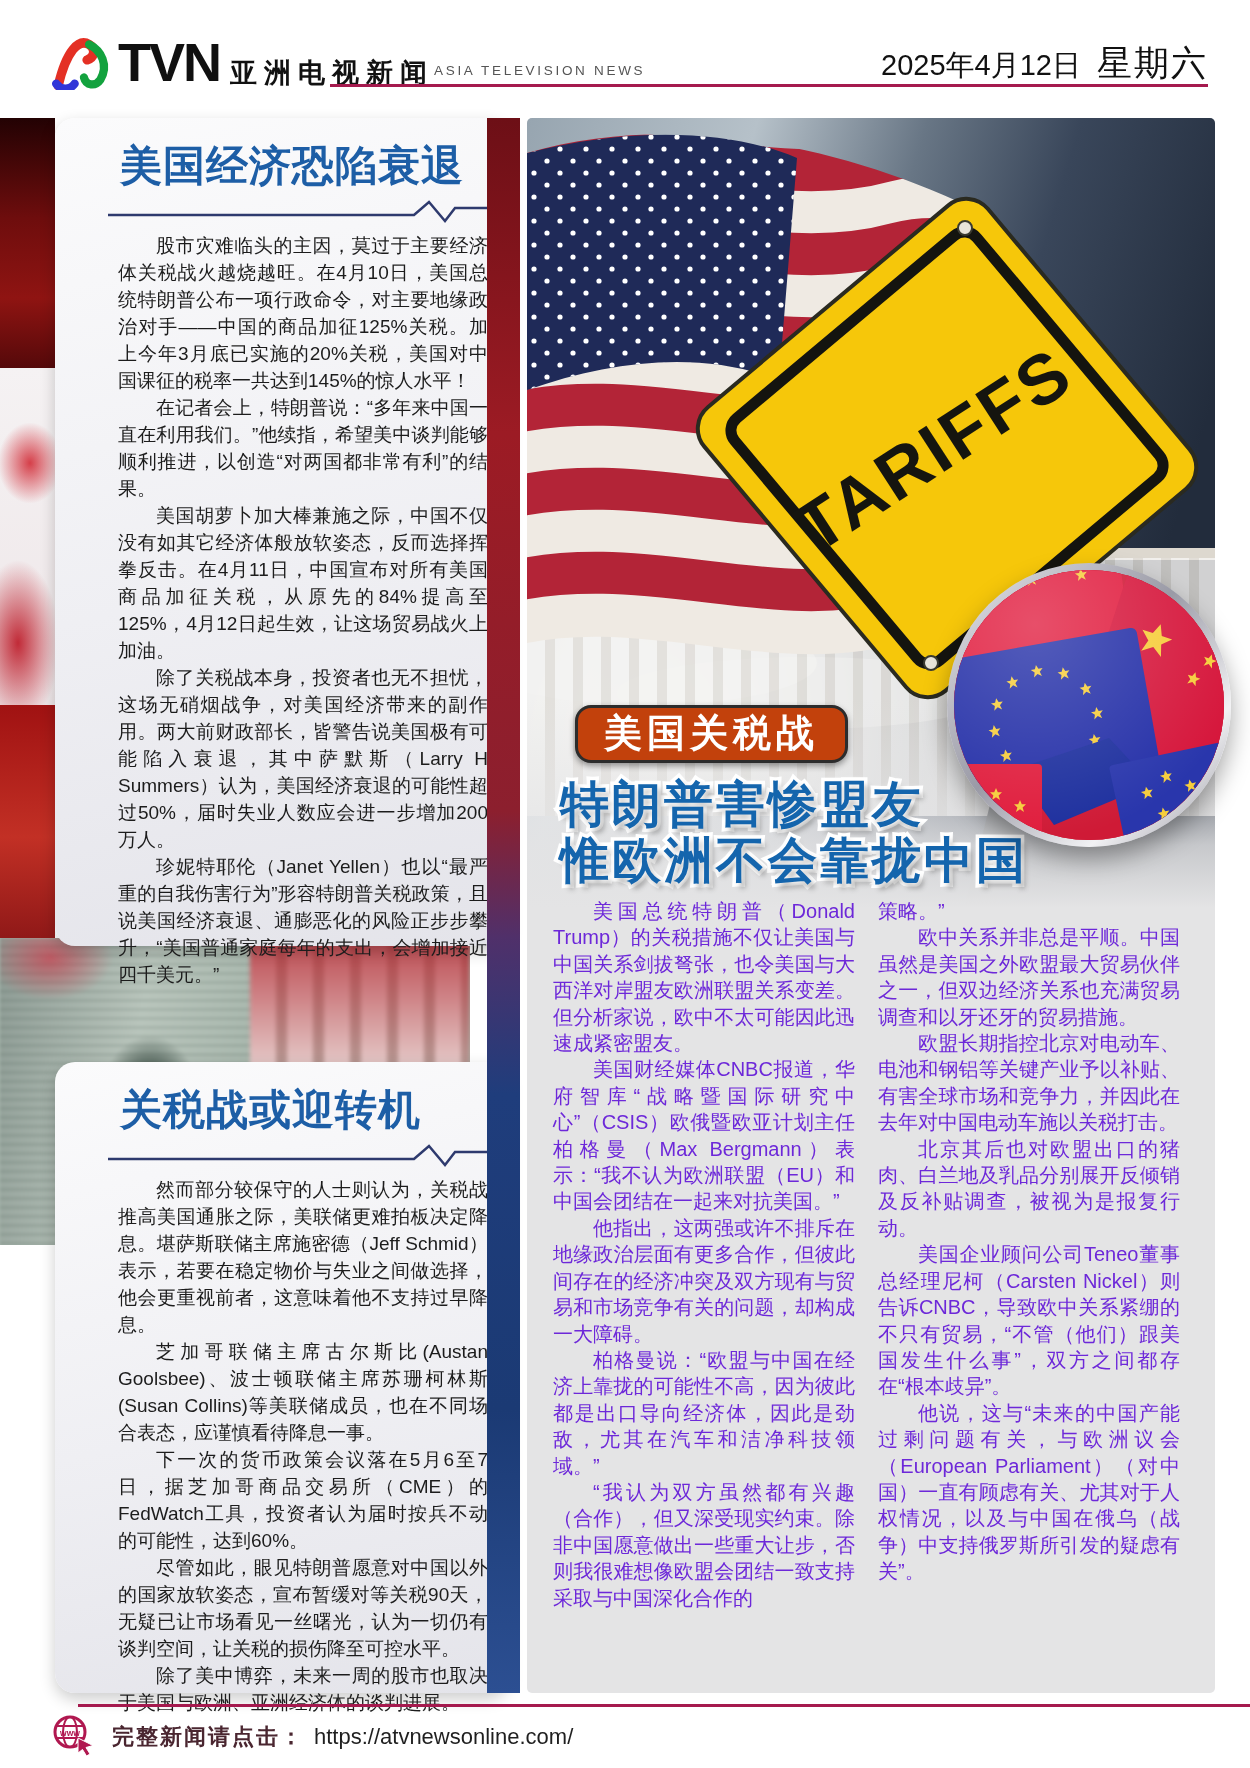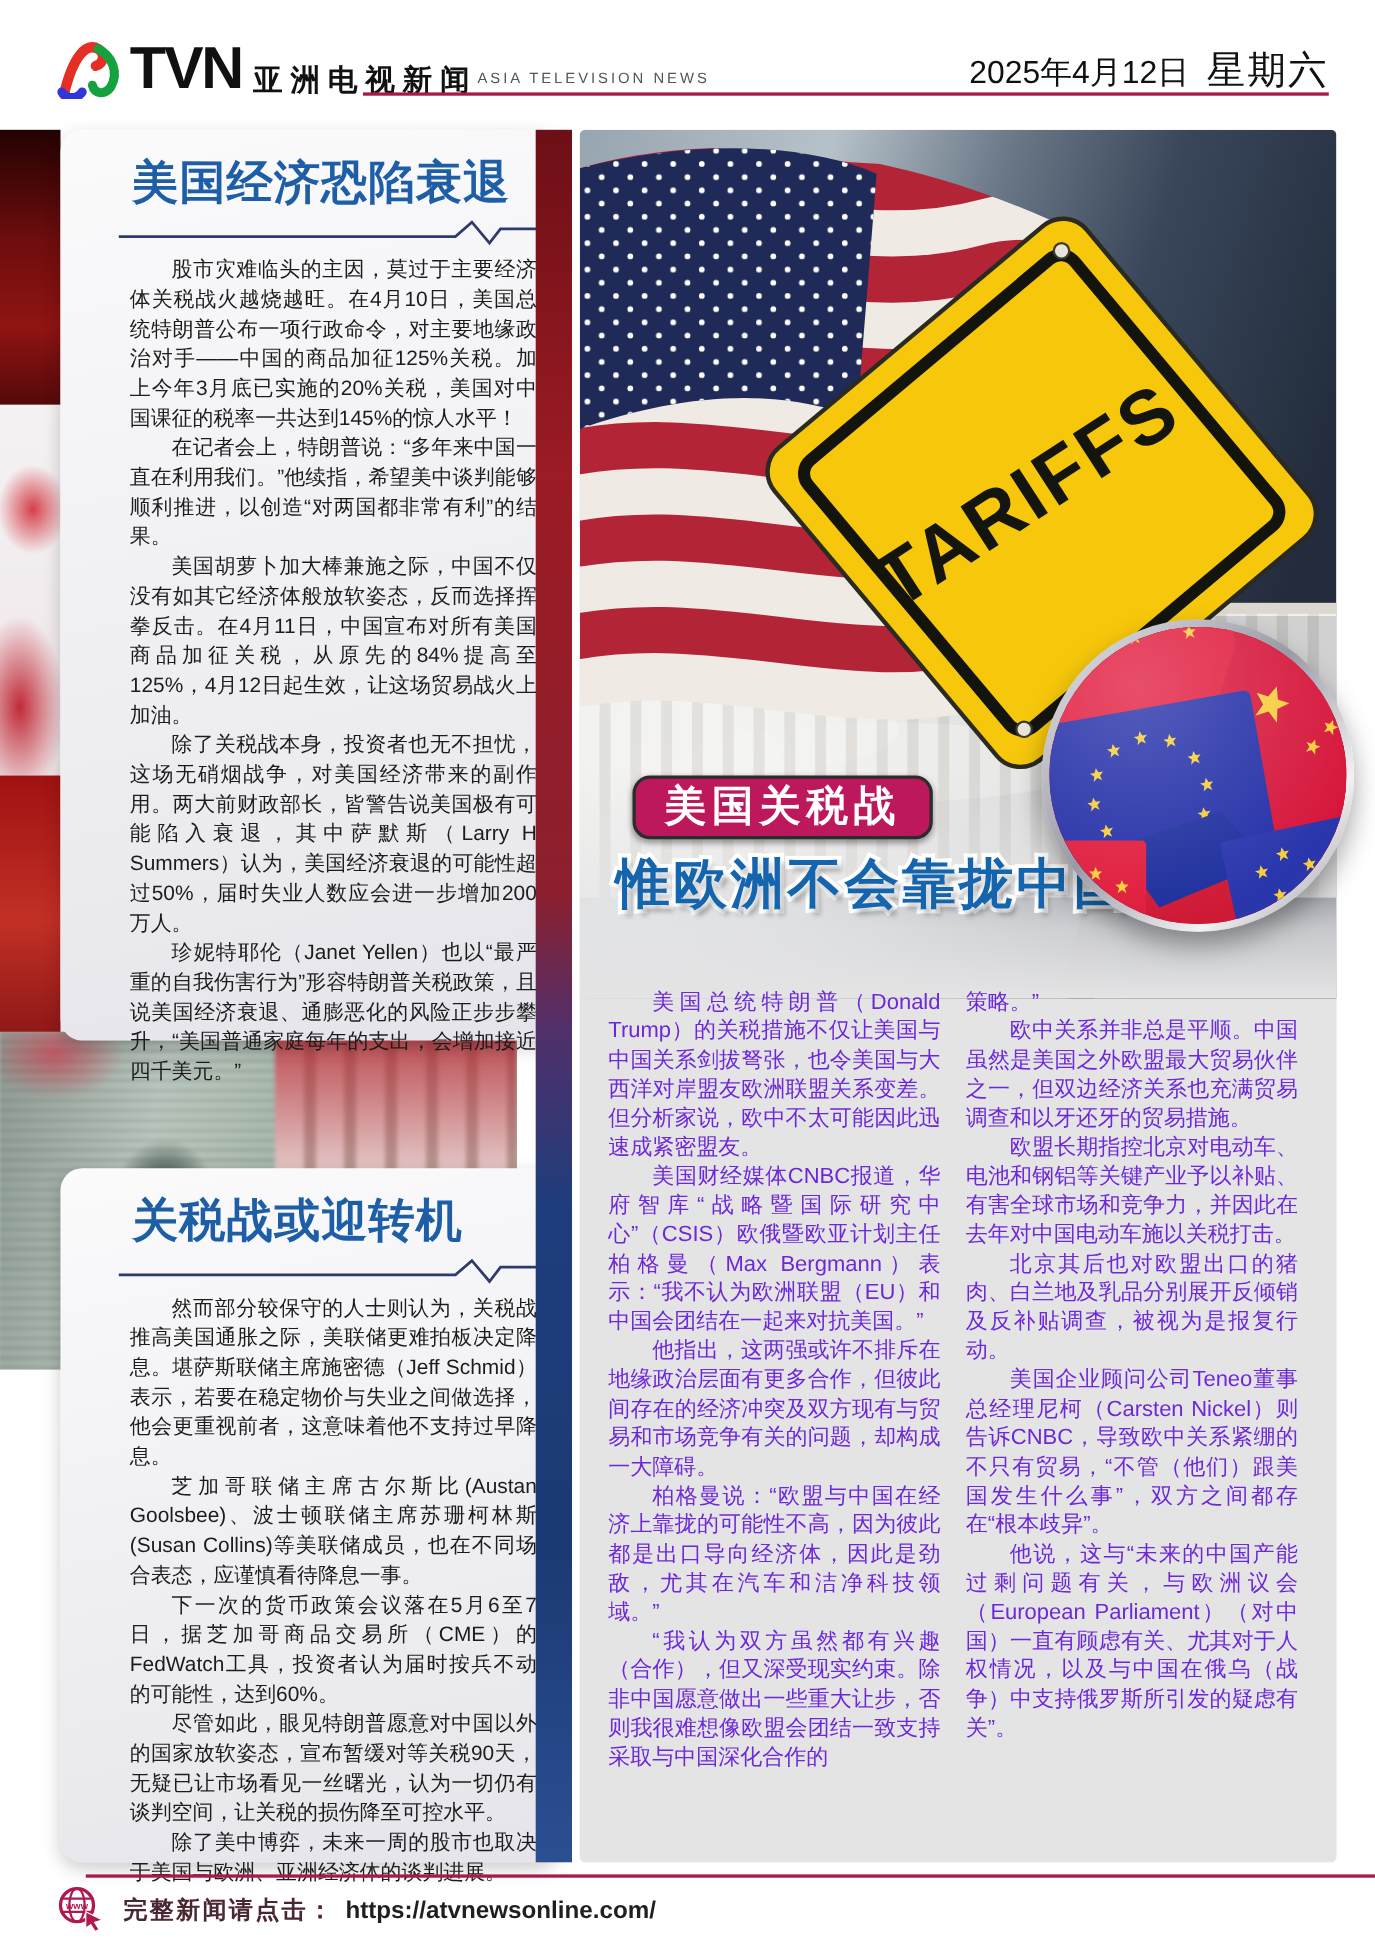--- a/index.html
+++ b/index.html
@@ -49,21 +49,21 @@
   .card-body{padding:8px 20px 0 20px;}
   .card-body p{margin:0;font-size:19px;line-height:27px;color:#1c1c1c;text-align:justify;text-indent:2em;}
 
   
   .vstrip{position:absolute;left:487px;top:118px;width:33px;height:1575px;
           background:linear-gradient(180deg,#6d0f16 0%,#9c1b24 20%,#8c1f2e 44%,#50306a 52%,#1f3d7c 62%,#1b3a74 82%,#2c4f92 100%);}
 
   
   .panel{position:absolute;left:527px;top:118px;width:688px;height:1575px;background:#e4e4e5;border-radius:5px;overflow:hidden;}
   .hero{position:absolute;left:0;top:0;width:688px;height:790px;}
-  .badge{position:absolute;left:48px;top:587px;background:#be185d;border:3px solid #2c2c2c;border-radius:16px;
+  .badge{position:absolute;left:48px;top:587px;background:#c2410c;border:3px solid #2c2c2c;border-radius:16px;
          color:#fff;font-size:38px;font-weight:800;letter-spacing:5px;padding:5px 26px;line-height:1.1;
          box-shadow:0 3px 6px rgba(0,0,0,.4);}
   .headline{position:absolute;left:33px;top:658px;font-size:49px;font-weight:900;color:#1465ad;
             line-height:56px;letter-spacing:3px;
             -webkit-text-stroke:7px #ffffff;paint-order:stroke fill;
             text-shadow:0 0 6px rgba(255,255,255,.95), 4px 5px 5px rgba(70,70,70,.45);}
   .fcols{position:absolute;left:0;top:780px;width:688px;}
   .fcol{position:absolute;top:0;width:302px;}
   .fcol-left{left:26px;}
   .fcol-right{left:351px;}
@@ -74,21 +74,21 @@
   .inset{position:absolute;left:947px;top:563px;width:284px;height:284px;border-radius:50%;
          background:linear-gradient(135deg,#e8e8ec 0%,#9a9aa6 45%,#f2f2f4 75%,#8d8d99 100%);
          box-shadow:0 12px 24px rgba(0,0,0,.35);padding:0;}
   .inset-inner{position:absolute;left:7px;top:7px;width:270px;height:270px;border-radius:50%;overflow:hidden;background:#cf1a36;}
 
   
   .fline{position:absolute;left:78px;top:1704px;width:1172px;height:3px;background:#a51a4e;}
   .f-icon{position:absolute;left:50px;top:1712px;width:46px;height:46px;}
   .f-text{position:absolute;left:112px;top:1722px;font-size:22px;}
   .f-label{color:#4a2630;font-weight:700;letter-spacing:2px;}
-  .f-url{color:#1f1f1f;font-weight:700;margin-left:10px;text-decoration:none;}
+  .f-url{color:#1f1f1f;font-weight:400;margin-left:10px;text-decoration:none;}
 </style>
 </head>
 <body>
 
 <div class="page">
 
   <div class="brand">
     <svg class="mark" viewBox="0 0 64 54">
       <path d="M6,50 C14,16 26,4 36,10 C43,14 41,23 34,25" fill="none" stroke="#e43024" stroke-width="9" stroke-linecap="round"></path>
       <path d="M36,10 C48,16 55,30 47,44 C42,51 33,50 31,42" fill="none" stroke="#13a23e" stroke-width="8" stroke-linecap="round"></path>
@@ -227,20 +227,21 @@
         <circle cx="438" cy="110" r="7" fill="#e8e4da" stroke="#3a3a30" stroke-width="2"></circle>
         <circle cx="404" cy="545" r="7" fill="#e8e4da" stroke="#3a3a30" stroke-width="2"></circle>
       </g>
 
       <rect x="0" y="580" width="688" height="210" fill="url(#fadeG)"></rect>
     </svg>
 
     <div class="badge">美国关税战</div>
 
     <div class="headline">
+      <div>特朗普害惨盟友</div>
       <div>惟欧洲不会靠拢中国</div>
     </div>
 
     <div class="fcols">
       <div class="fcol fcol-left">
         <p>美国总统特朗普（Donald Trump）的关税措施不仅让美国与中国关系剑拔弩张，也令美国与大西洋对岸盟友欧洲联盟关系变差。但分析家说，欧中不太可能因此迅速成紧密盟友。</p>
         <p>美国财经媒体CNBC报道，华府智库“战略暨国际研究中心”（CSIS）欧俄暨欧亚计划主任柏格曼（Max Bergmann）表示：“我不认为欧洲联盟（EU）和中国会团结在一起来对抗美国。”</p>
         <p>他指出，这两强或许不排斥在地缘政治层面有更多合作，但彼此间存在的经济冲突及双方现有与贸易和市场竞争有关的问题，却构成一大障碍。</p>
         <p>柏格曼说：“欧盟与中国在经济上靠拢的可能性不高，因为彼此都是出口导向经济体，因此是劲敌，尤其在汽车和洁净科技领域。”</p>
         <p>“我认为双方虽然都有兴趣（合作），但又深受现实约束。除非中国愿意做出一些重大让步，否则我很难想像欧盟会团结一致支持采取与中国深化合作的</p>

